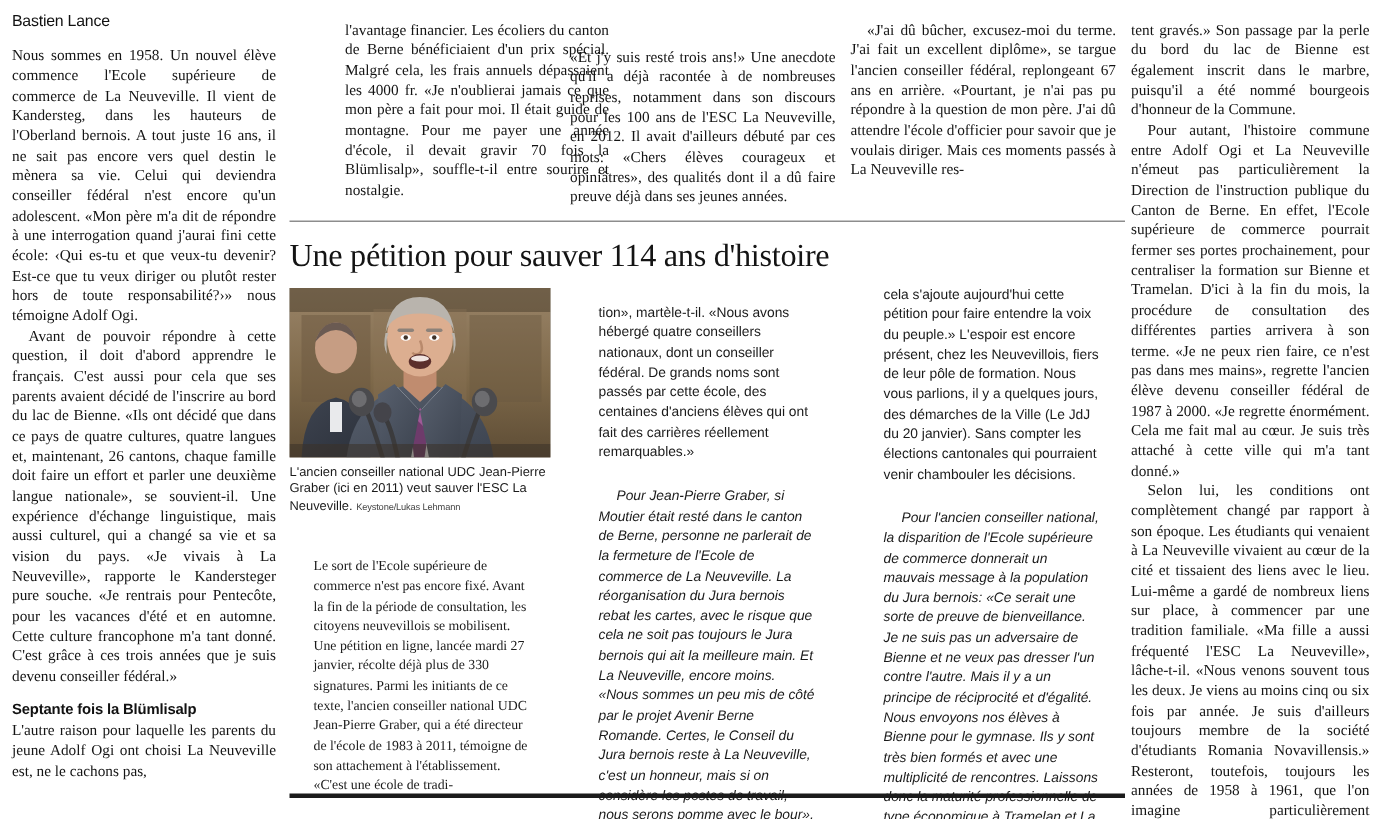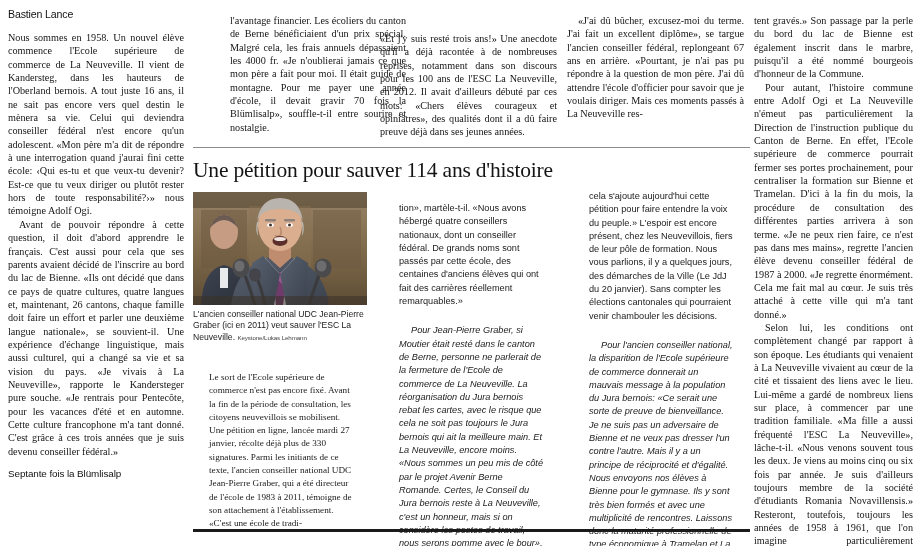--- a/index.html
+++ b/index.html
@@ -41,21 +41,21 @@
     font-family: "Liberation Sans", sans-serif;
     font-weight: normal;
     font-size: 10.6px;
     line-height: 13px;
     letter-spacing: -0.15px;
     color: #111;
     margin: 0 0 10px 0;
   }
   .subhead {
     font-family: "Liberation Sans", sans-serif;
-    font-weight: normal;
+    font-weight: bold;
     font-size: 9.9px;
     line-height: 13px;
     letter-spacing: -0.1px;
     color: #111;
     margin: 9px 0 1px 0;
   }
   .subhead.serif-sub {
     font-family: "Liberation Serif", serif;
     font-weight: bold;
     font-size: 10.2px;
@@ -147,20 +147,21 @@
 </head>
 <body>
 
 <div class="page">
 
   <div class="serif-col" style="left:8px; top:8px; width:176px;">
     <div class="byline">Bastien Lance</div>
     <p>Nous sommes en 1958. Un nouvel élève commence l'Ecole supérieure de commerce de La Neuveville. Il vient de Kandersteg, dans les hauteurs de l'Oberland bernois. A tout juste 16 ans, il ne sait pas encore vers quel destin le mènera sa vie. Celui qui deviendra conseiller fédéral n'est encore qu'un adolescent. «Mon père m'a dit de répondre à une interrogation quand j'aurai fini cette école: ‹Qui es-tu et que veux-tu devenir? Est-ce que tu veux diriger ou plutôt rester hors de toute responsabilité?›» nous témoigne Adolf Ogi.</p>
     <p>Avant de pouvoir répondre à cette question, il doit d'abord apprendre le français. C'est aussi pour cela que ses parents avaient décidé de l'inscrire au bord du lac de Bienne. «Ils ont décidé que dans ce pays de quatre cultures, quatre langues et, maintenant, 26 cantons, chaque famille doit faire un effort et parler une deuxième langue nationale», se souvient-il. Une expérience d'échange linguistique, mais aussi culturel, qui a changé sa vie et sa vision du pays. «Je vivais à La Neuveville», rapporte le Kandersteger pure souche. «Je rentrais pour Pentecôte, pour les vacances d'été et en automne. Cette culture francophone m'a tant donné. C'est grâce à ces trois années que je suis devenu conseiller fédéral.»</p>
     <div class="subhead">Septante fois la Blümlisalp</div>
+    <p>L'autre raison pour laquelle les parents du jeune Adolf Ogi ont choisi La Neuveville est, ne le cachons pas,</p>
   </div>
 
   <div class="serif-col" style="left:194px; top:14px; width:176px;margin-left:36px;">
     <p>l'avantage financier. Les écoliers du canton de Berne bénéficiaient d'un prix spécial. Malgré cela, les frais annuels dépassaient les 4000 fr. «Je n'oublierai jamais ce que mon père a fait pour moi. Il était guide de montagne. Pour me payer une année d'école, il devait gravir 70 fois la Blümlisalp», souffle-t-il entre sourire et nostalgie.</p>
   </div>
 
   <div class="serif-col" style="left:380px; top:32px; width:177px;">
     <p>«Et j'y suis resté trois ans!» Une anecdote qu'il a déjà racontée à de nombreuses reprises, notamment dans son discours pour les 100 ans de l'ESC La Neuveville, en 2012. Il avait d'ailleurs débuté par ces mots: «Chers élèves courageux et opiniâtres», des qualités dont il a dû faire preuve déjà dans ses jeunes années.</p>
   </div>
 

